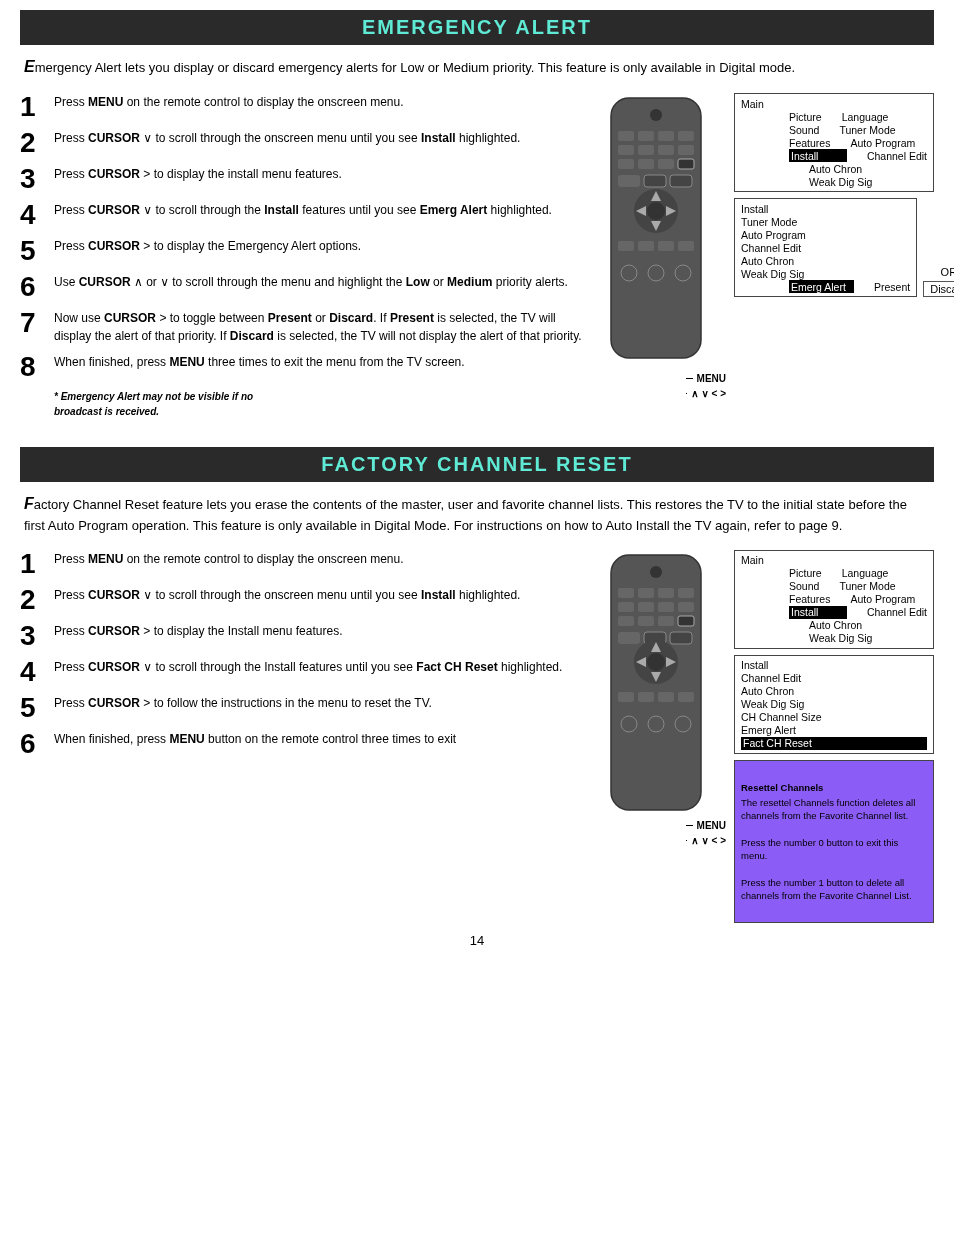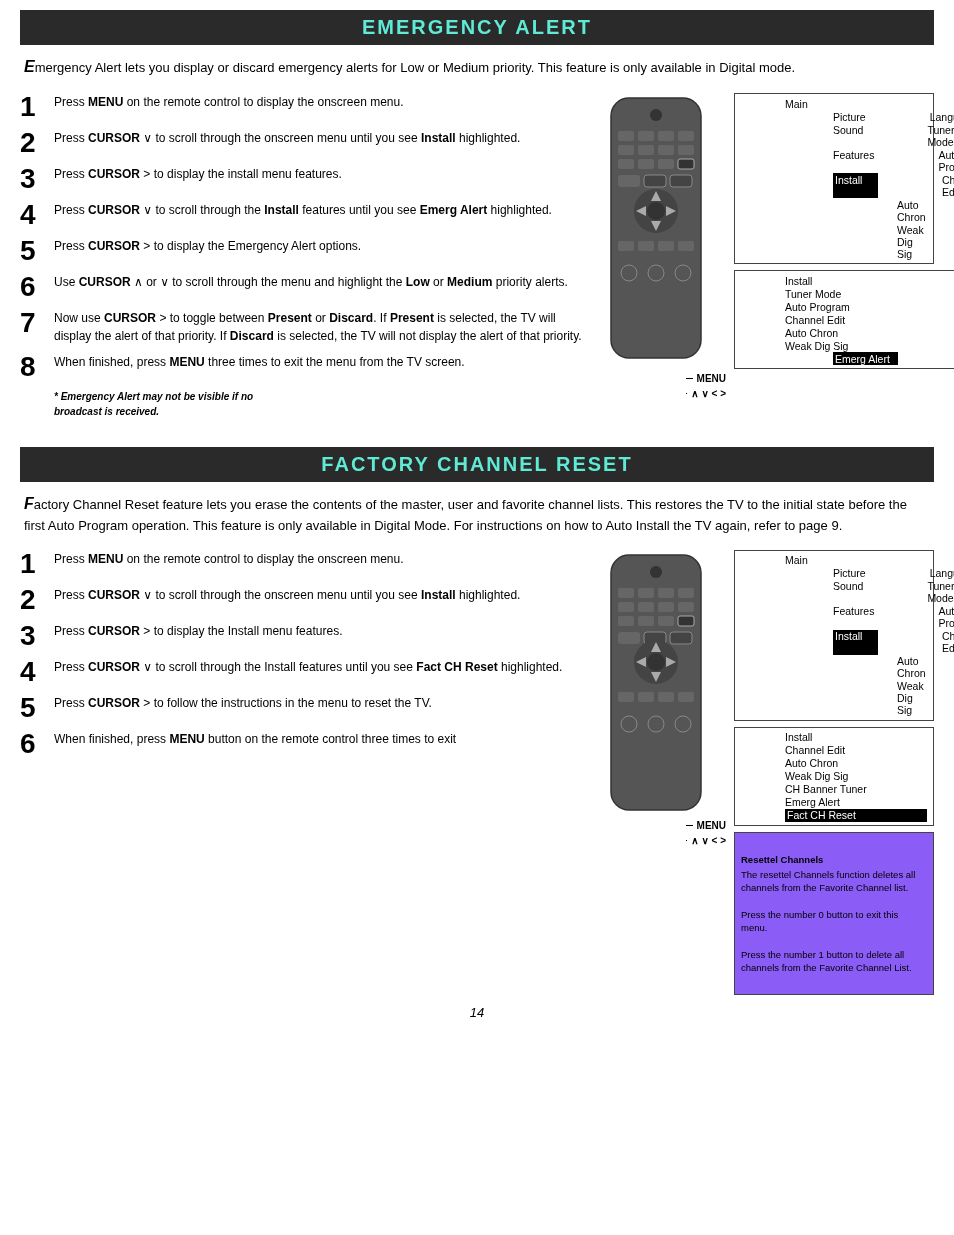--- a/index.html
+++ b/index.html
@@ -125,40 +125,38 @@
       display: flex;
       align-items: flex-end;
       gap: 6px;
     }
 
     
     .page-number {
       text-align: center;
       margin-top: 6px;
       font-size: 13px;
-      font-style: italic;
     }
 
     
     .screen-box {
       border: 1.5px solid #444;
       font-size: 10.5px;
       padding: 3px 6px;
       min-width: 150px;
       background: #fff;
     }
 
     .screen-box .s-title {
       font-weight: normal;
       padding-bottom: 1px;
     }
 
     .screen-box .s-item {
       padding: 0.5px 0;
-      margin-left: 44px;
     }
 
     .screen-box .s-item.s-selected {
       background: #000;
       color: #fff;
       padding-left: 2px;
     }
 
     .screen-box .s-row {
       display: flex;
@@ -494,21 +492,21 @@
               <div class="s-item"></div>
               <div class="s-item">Weak Dig Sig</div>
             </div>
           </div>
 
           <div class="screen-box">
             <div class="s-item s-title">Install</div>
             <div class="s-item">Channel Edit</div>
             <div class="s-item">Auto Chron</div>
             <div class="s-item">Weak Dig Sig</div>
-            <div class="s-item">CH Banner Tuner</div>
+            <div class="s-item">CH Channel Size</div>
             <div class="s-item">Emerg Alert</div>
             <div class="s-item s-selected">Fact CH Reset</div>
           </div>
 
           <div class="reset-channels-box">
             <div class="rc-title">Resettel Channels</div>
             <p>The resettel Channels function deletes all channels from the Favorite Channel list.</p>
             <br>
             <p>Press the number 0 button to exit this menu.</p>
             <br>

